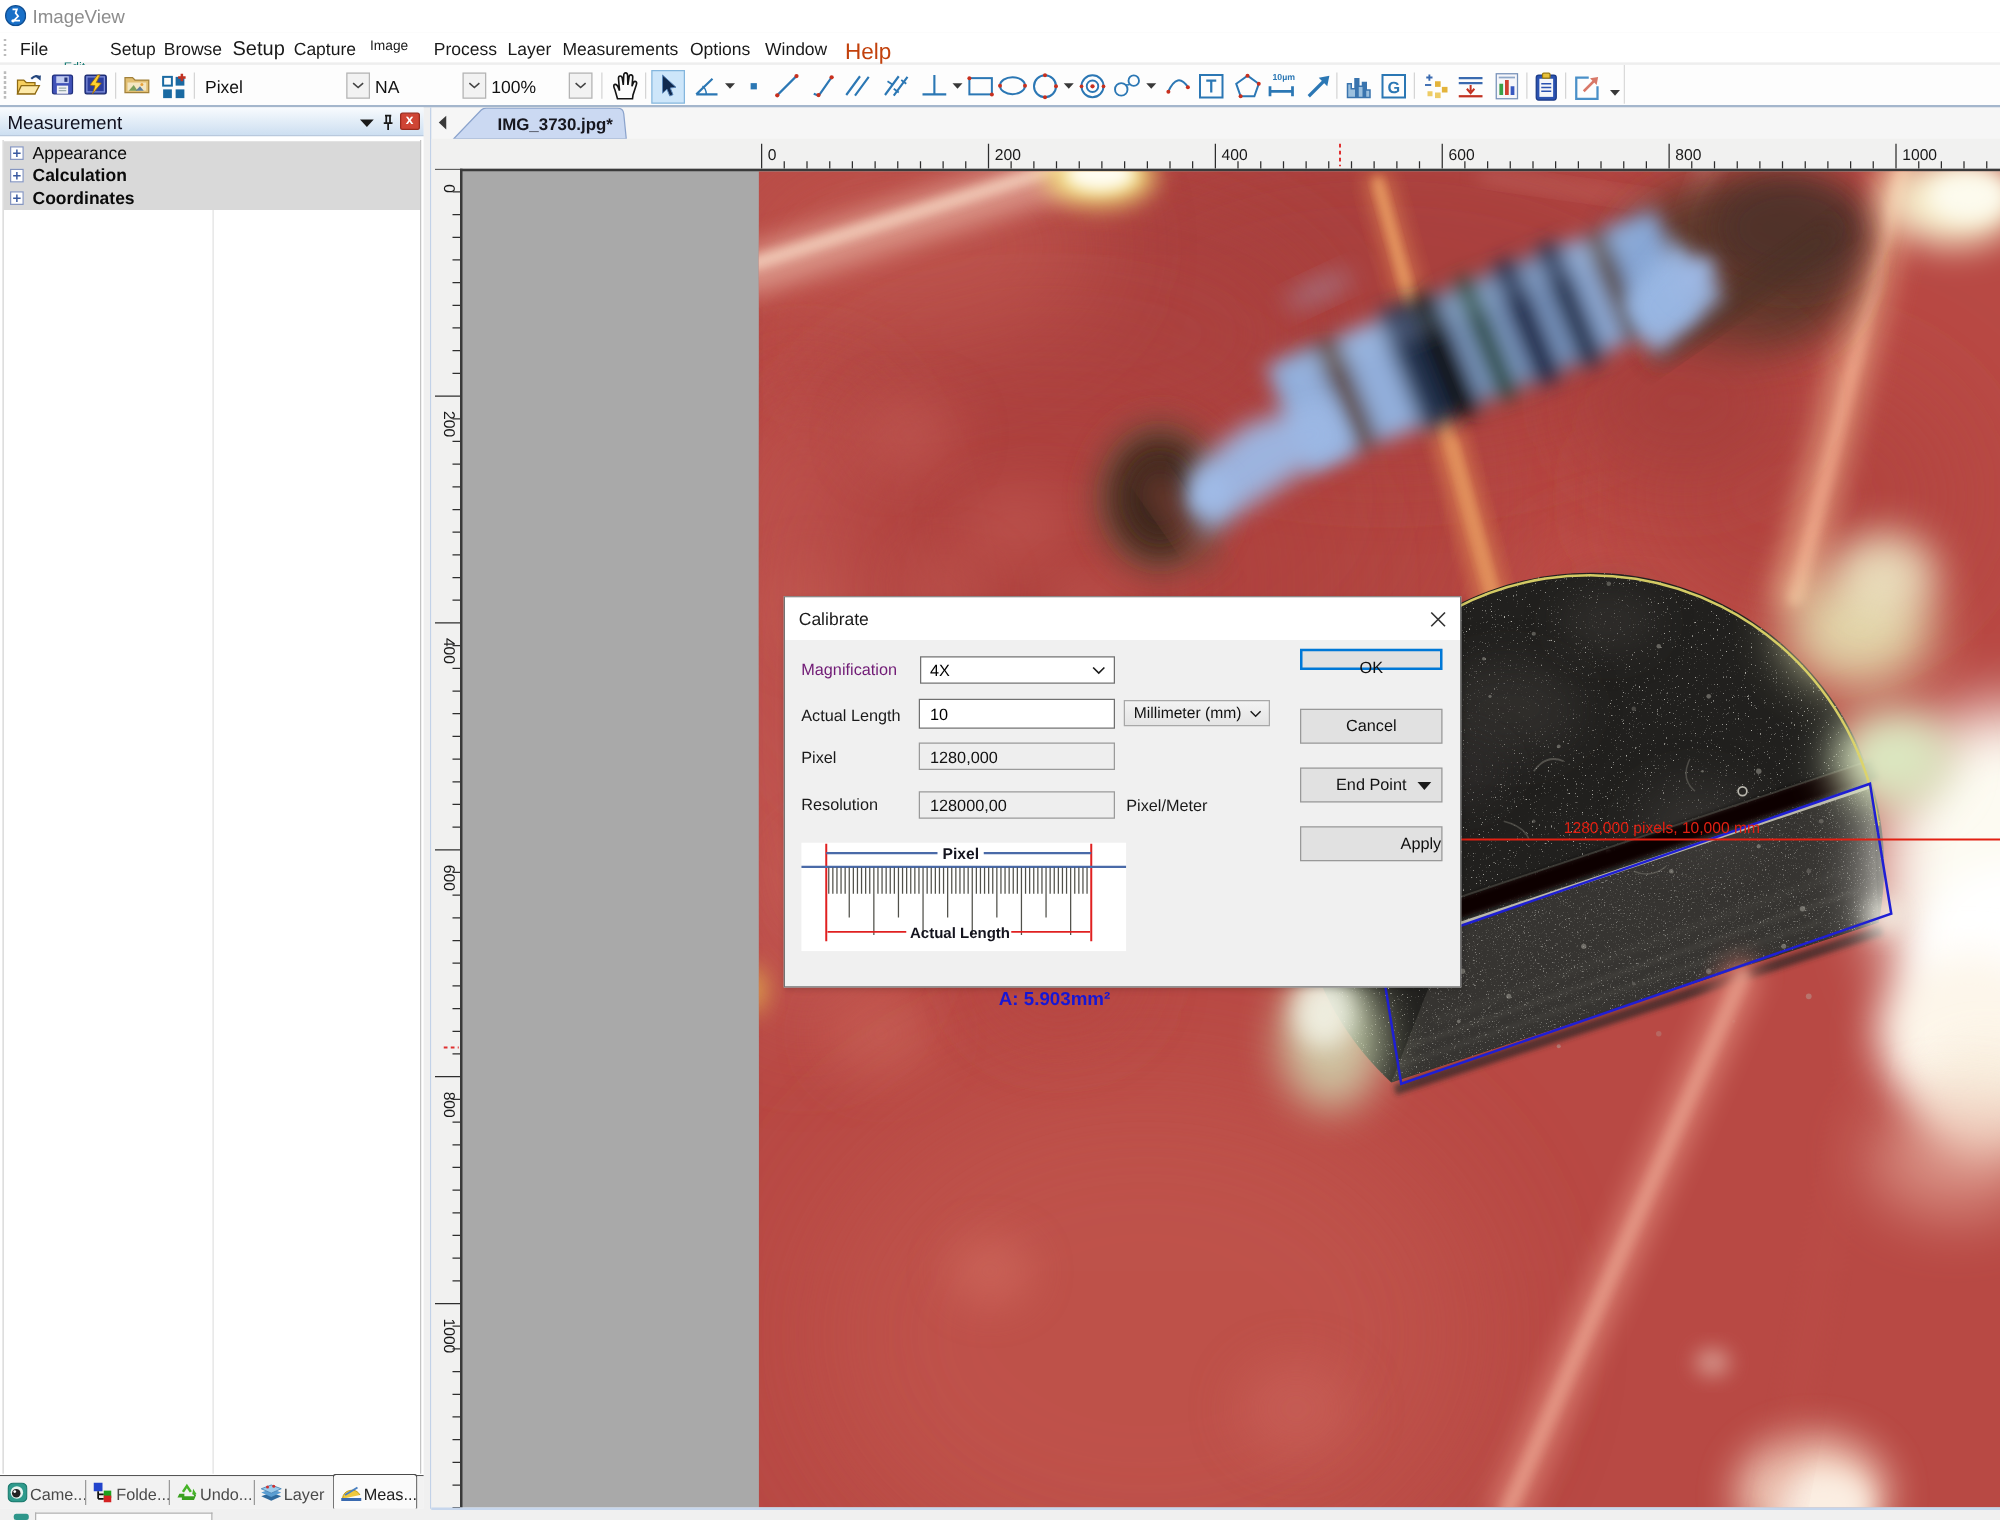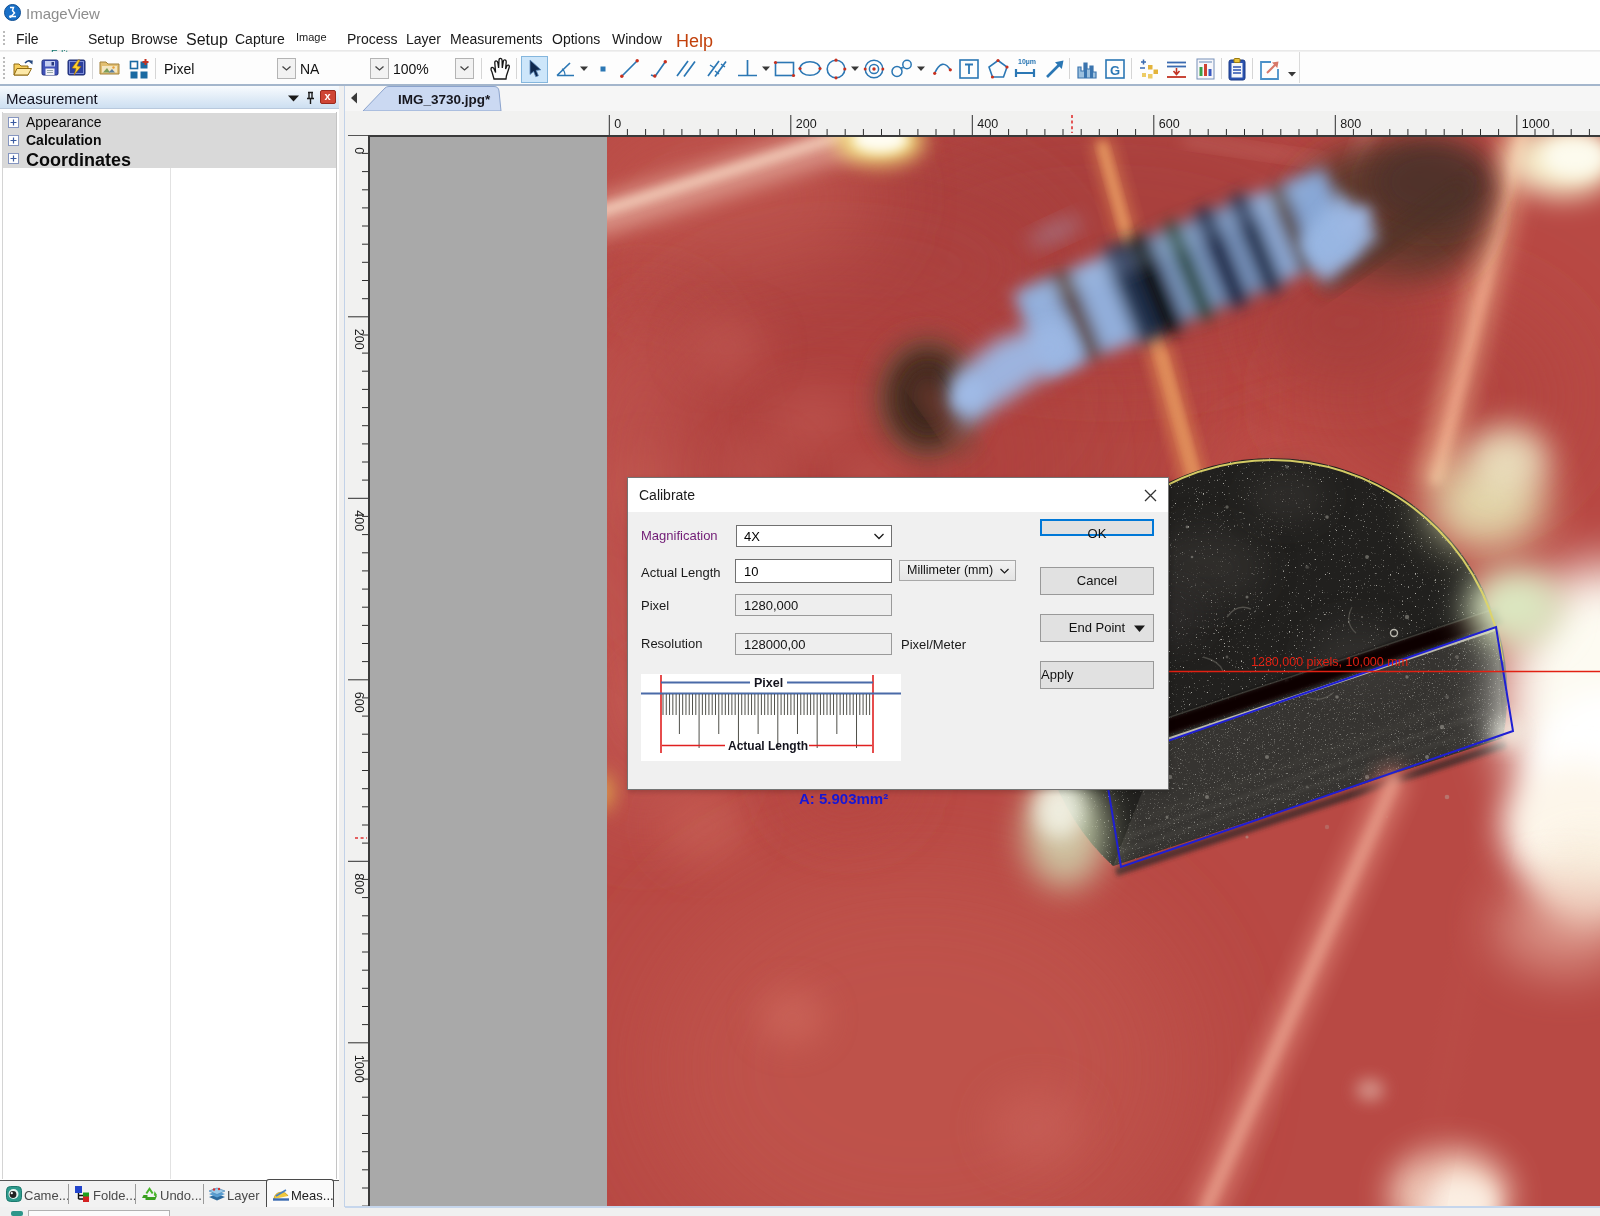--- a/index.html
+++ b/index.html
@@ -245,21 +245,21 @@
 <div class="lbl" style="left:26px;top:114px;font-size:14px;font-weight:normal;color:#0a0a0a">Appearance</div>
 <div class="abs" style="left:8px;top:135px;width:11px;height:11px;background:#fff;border:1px solid #8696c0"></div>
 <svg class="abs" style="left:8px;top:135px" width="11" height="11" viewBox="0 0 11 11">
     <path d="M2.5 5.5 H8.5 M5.5 2.5 V8.5" stroke="#3a5aa0" stroke-width="1.2"></path>
   </svg>
 <div class="lbl" style="left:26px;top:132px;font-size:14px;font-weight:bold;color:#0a0a0a">Calculation</div>
 <div class="abs" style="left:8px;top:153px;width:11px;height:11px;background:#fff;border:1px solid #8696c0"></div>
 <svg class="abs" style="left:8px;top:153px" width="11" height="11" viewBox="0 0 11 11">
     <path d="M2.5 5.5 H8.5 M5.5 2.5 V8.5" stroke="#3a5aa0" stroke-width="1.2"></path>
   </svg>
-<div class="lbl" style="left:26px;top:150px;font-size:18px;font-weight:bold;color:#0a0a0a">Coordinates</div>
+<div class="lbl" style="left:26px;top:150px;font-size:14px;font-weight:bold;color:#0a0a0a">Coordinates</div>
 
 <div class="abs" style="left:0;top:1180px;width:339px;height:1px;background:#555"></div>
 <div class="abs" style="left:0;top:1181px;width:339px;height:26px;background:#f2f2f2"></div>
 <svg class="abs" style="left:6px;top:1186px" width="16" height="16" viewBox="0 0 16 16">
     <rect x="0.5" y="0.5" width="15" height="15" rx="4" fill="#2e9a8c" stroke="#1d7a6e"></rect>
     <circle cx="7.5" cy="8" r="5" fill="#e8f4f0"></circle>
     <circle cx="7" cy="8.5" r="3.4" fill="#222"></circle>
     <circle cx="5.8" cy="7.2" r="1.1" fill="#fff"></circle>
   </svg>
 <div class="lbl" style="left:24px;top:1188px;font-size:13px;color:#4a4a4a">Came...</div>
@@ -747,13 +747,13 @@
       <line x1="21" y1="71.5" x2="84" y2="71.5" stroke="#e02020" stroke-width="1.4"></line>
       <line x1="168" y1="71.5" x2="231" y2="71.5" stroke="#e02020" stroke-width="1.4"></line>
       <text x="87" y="76" font-size="12" font-weight="bold" fill="#14141e">Actual Length</text>
     </svg>
  <div class="abs" style="left:412px;top:41px;width:114px;height:17px;background:#e1e1e1;border:2px solid #0078d7;text-align:center;font-size:13px;color:#111;line-height:25px">OK</div>
  <div class="abs" style="left:412px;top:89px;width:114px;height:28px;background:#e1e1e1;border:1px solid #999;text-align:center;font-size:13px;color:#111;line-height:26px">Cancel</div>
  <div class="abs" style="left:412px;top:136px;width:114px;height:28px;background:#e1e1e1;border:1px solid #999;text-align:center;font-size:13px;color:#111;line-height:26px">End Point</div>
  <svg class="abs" style="left:505px;top:147px" width="13" height="8" viewBox="0 0 13 8">
       <path d="M1 0.5 L12 0.5 L6.5 7 Z" fill="#1a1a1a"></path>
     </svg>
- <div class="abs" style="left:412px;top:183px;width:114px;height:28px;background:#e1e1e1;border:1px solid #999;text-align:left;font-size:13px;color:#111;line-height:26px">Apply</div>
+ <div class="abs" style="left:412px;top:183px;width:114px;height:28px;background:#e1e1e1;border:1px solid #999;text-align:right;font-size:13px;color:#111;line-height:26px">Apply</div>
 </div>
 </body></html>

